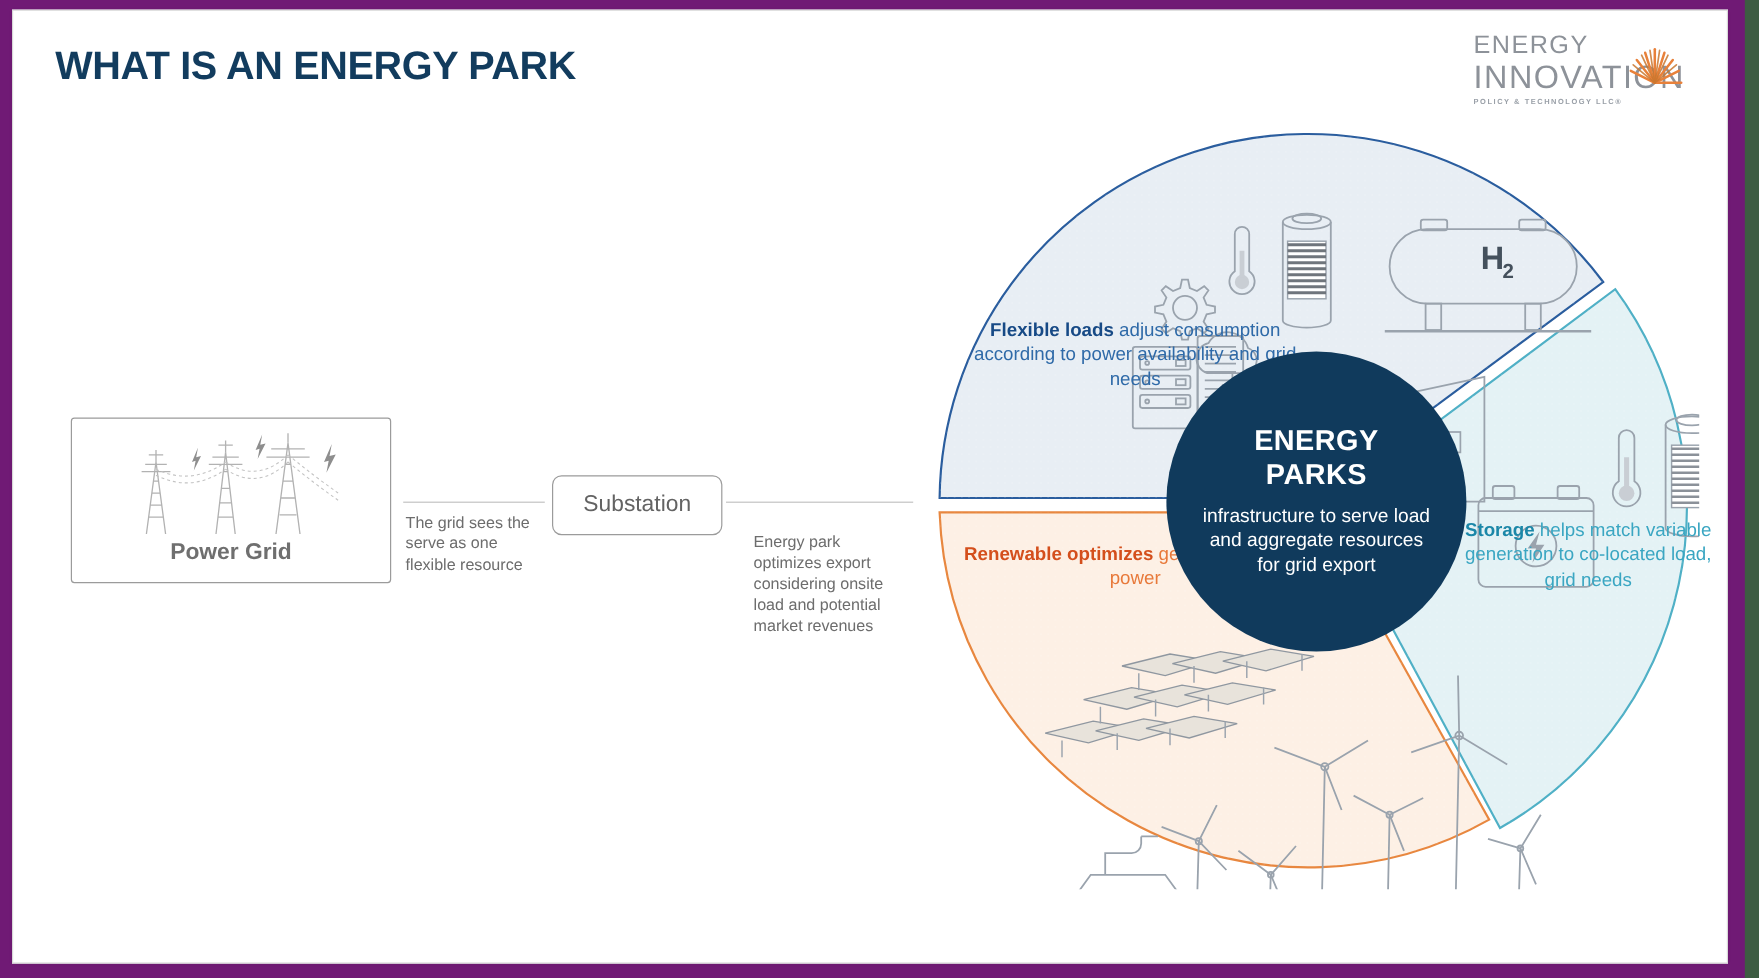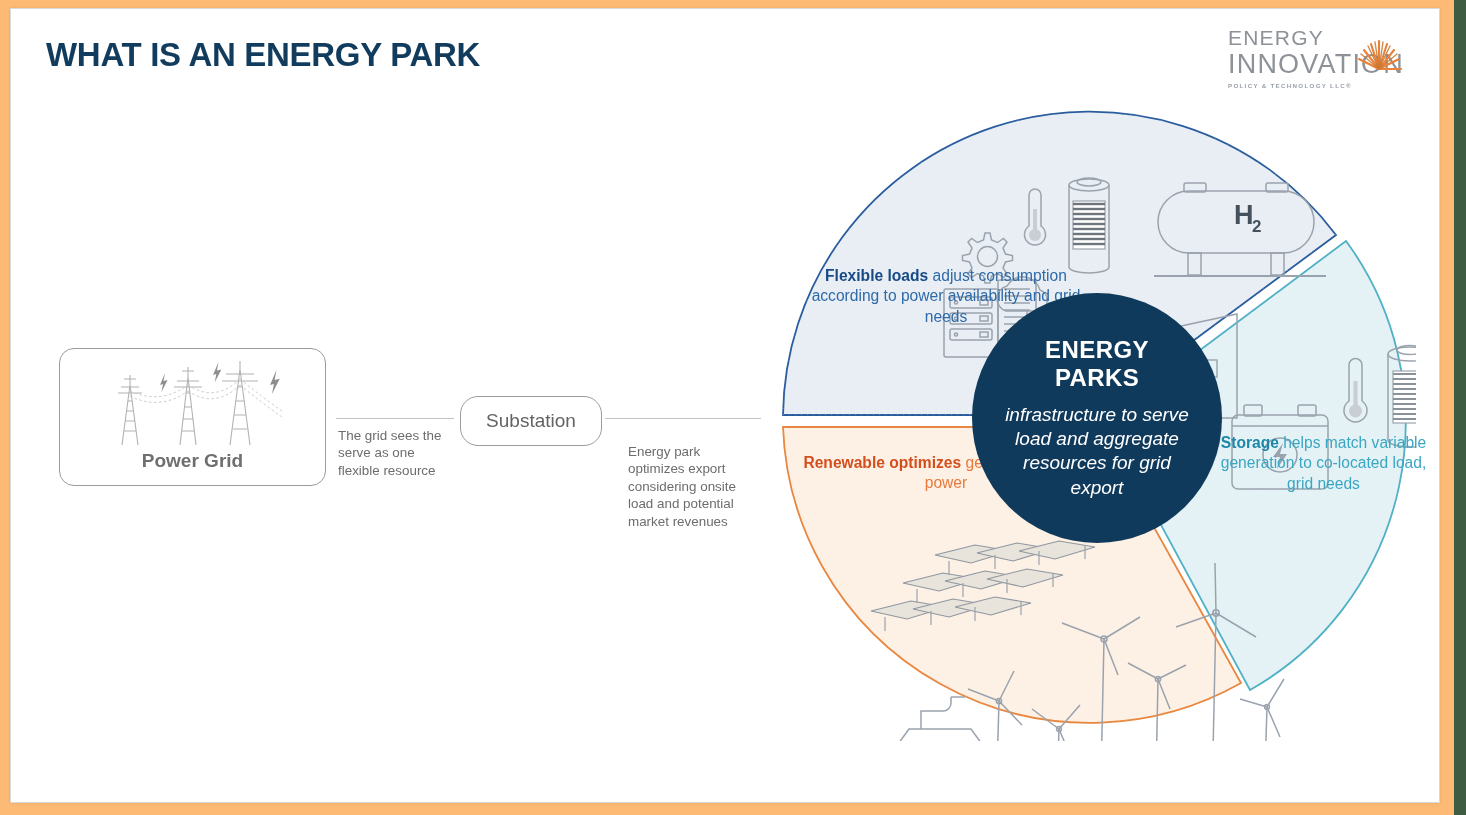--- a/index.html
+++ b/index.html
@@ -4,21 +4,21 @@
 <style>
   html,body{margin:0;padding:0;}
   body{
     width:1466px;height:815px;
     background:#3d5c42;
     font-family:"Liberation Sans", sans-serif;
     overflow:hidden;
   }
   .outer-frame{
     position:absolute;left:0;top:0;width:1454px;height:815px;
-    background:#fdba74;
+    background:#701a75;
   }
   .slide{
     position:absolute;left:10px;top:8px;width:1428px;height:793px;
     background:#ffffff;
     border:1px solid #d9d9d9;
     box-shadow:0 0 3px rgba(0,0,0,.10);
     overflow:hidden;
   }
 
   
@@ -40,37 +40,37 @@
   .logo-l2{font-size:27px;margin-top:3px;}
   .logo-l3{
     color:#9aa0a8;font-size:6.2px;letter-spacing:1.3px;margin-top:4px;
     font-weight:bold;
   }
   .logo-burst{position:absolute;right:-2px;top:2px;width:52px;height:48px;}
 
   
   .grid-box{
     position:absolute;left:48px;top:339px;width:265px;height:136px;
-    border:1.6px solid #9b9b9b;border-radius:15px;background:#fff;
+    border:1.6px solid #9b9b9b;border-radius:3px;background:#fff;
   }
   .grid-label{
     position:absolute;left:0;right:0;bottom:13px;text-align:center;
     font-size:19px;font-weight:bold;color:#6f6f6f;
   }
   .grid-art{position:absolute;left:40px;top:10px;width:190px;height:92px;}
 
   
   .conn-line{position:absolute;height:1.3px;background:#c3c3c3;}
   .conn-text{
     position:absolute;font-size:13.4px;line-height:1.30;color:#6d6d6d;
     font-family:"Liberation Sans", sans-serif;
   }
   .substation{
     position:absolute;left:449px;top:387px;width:140px;height:48px;
-    border:1.6px solid #9b9b9b;border-radius:18px;background:#fff;
+    border:1.6px solid #9b9b9b;border-radius:8px;background:#fff;
     display:flex;align-items:center;justify-content:center;
     font-size:19px;color:#636363;
   }
 
   
   .wheel{position:absolute;left:765px;top:92px;width:640px;height:640px;}
   .wheel svg{position:absolute;left:0;top:0;}
 
   .seg-text{position:absolute;text-align:center;}
   .t-flex{
@@ -92,23 +92,22 @@
   .core{
     position:absolute;left:196px;top:192px;width:250px;height:250px;
     border-radius:50%;background:#103a5c;
     display:flex;flex-direction:column;align-items:center;justify-content:center;
     text-align:center;color:#ffffff;
   }
   .core-title{
     font-size:24px;font-weight:bold;line-height:1.16;letter-spacing:.4px;
   }
   .core-sub{
-    margin-top:11px;font-size:19px;line-height:1.28;font-weight:normal;
+    margin-top:11px;font-size:16px;line-height:1.28;font-weight:normal;
     width:190px;
-    font-style:italic;
   }
   .ic{stroke:#9aa3ad;fill:none;stroke-width:1.5;}
 </style>
 </head>
 <body>
 
 <div class="outer-frame">
 <div class="slide">
 
   <div class="title">WHAT IS AN ENERGY PARK</div>

